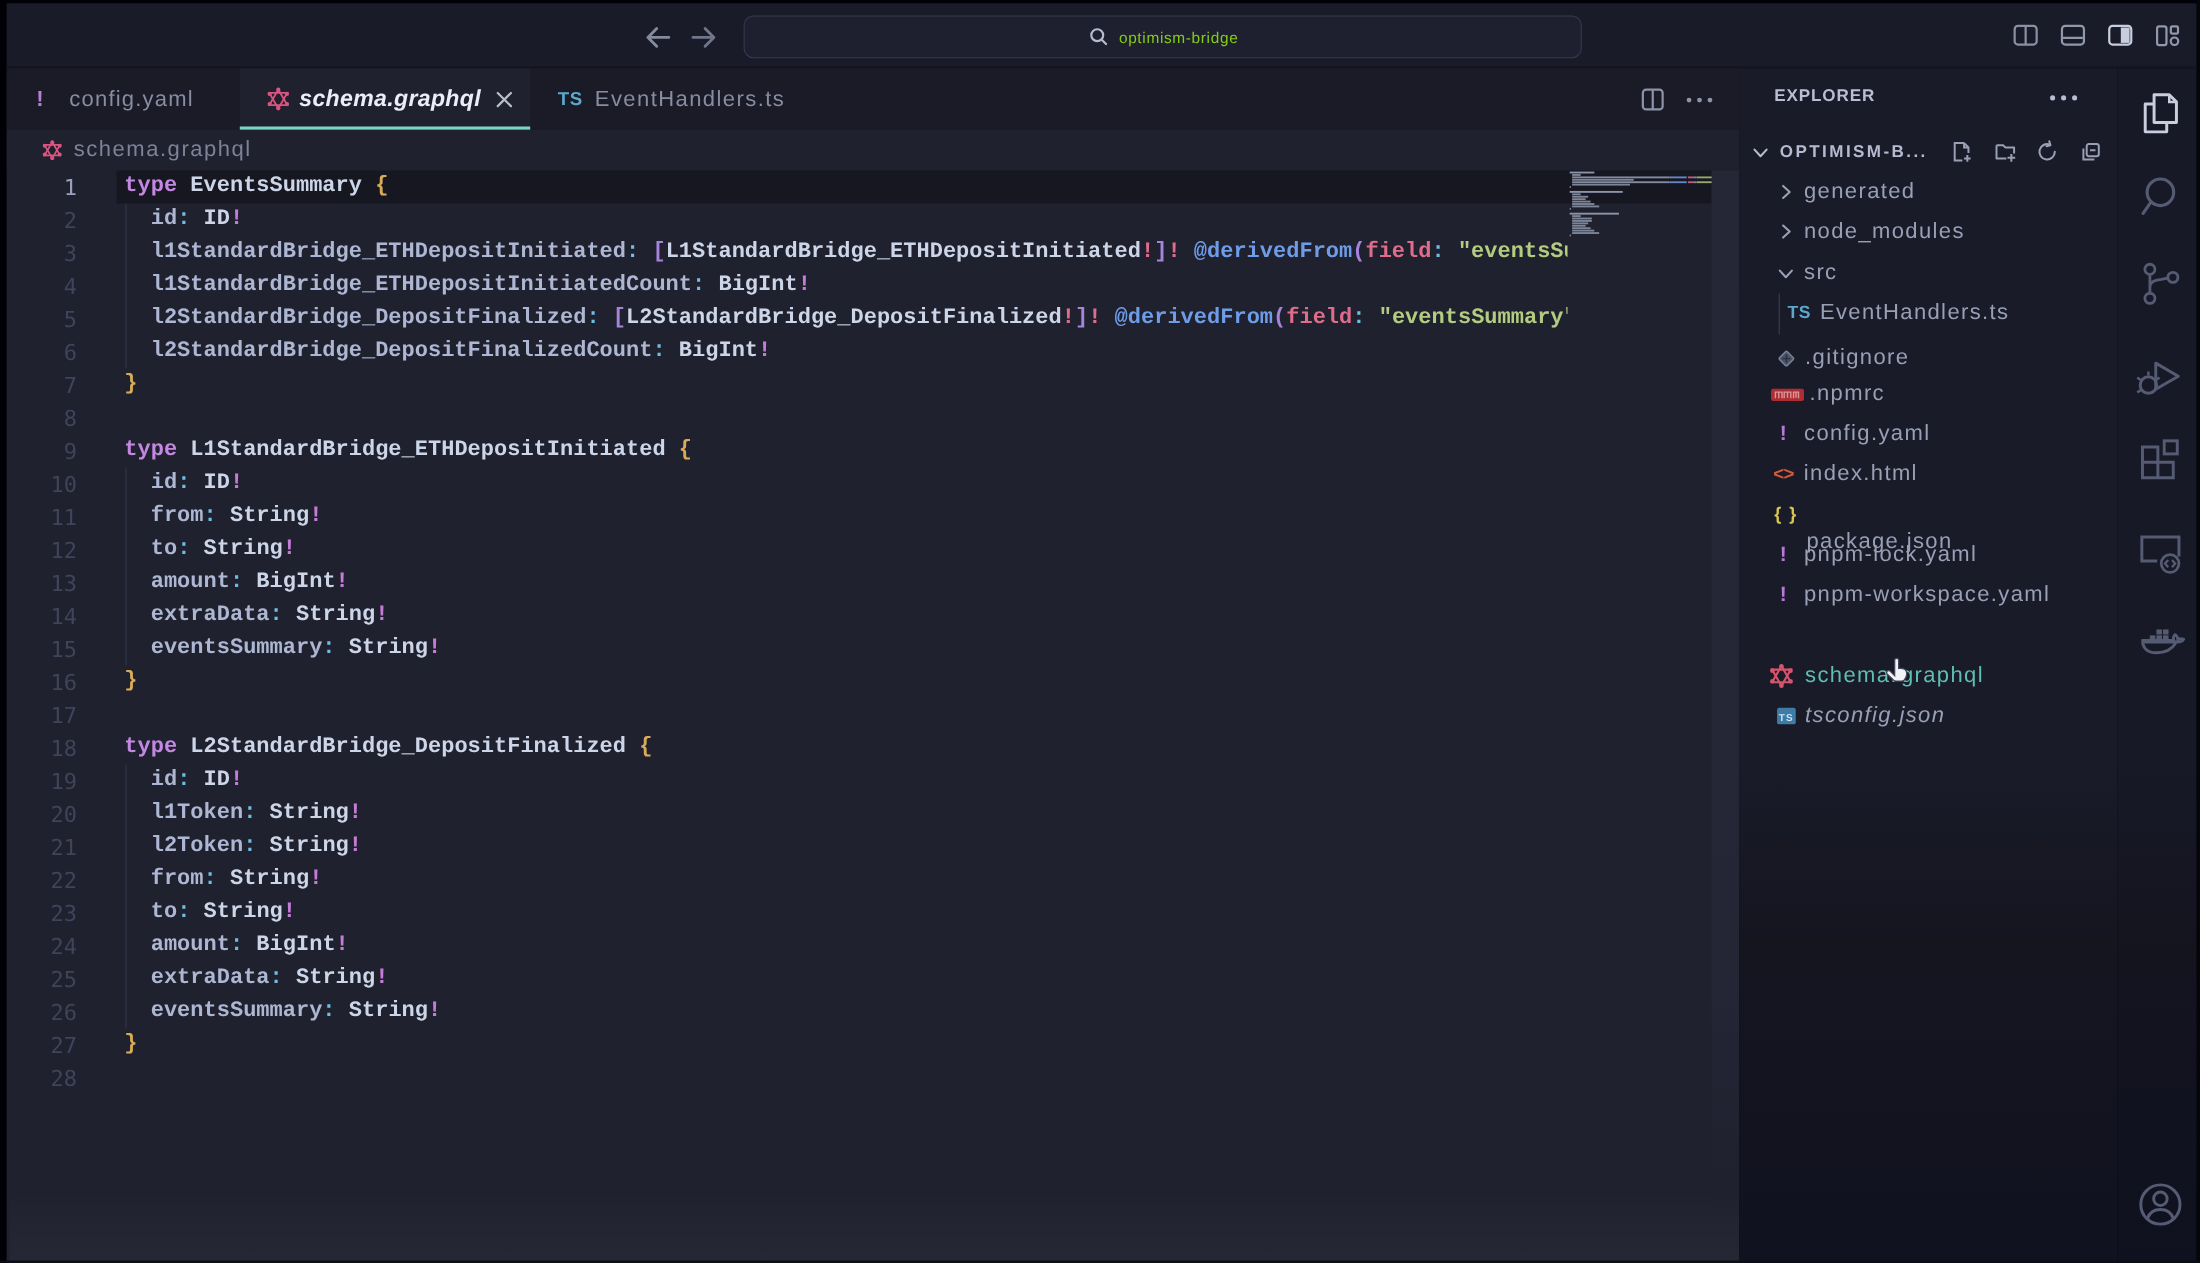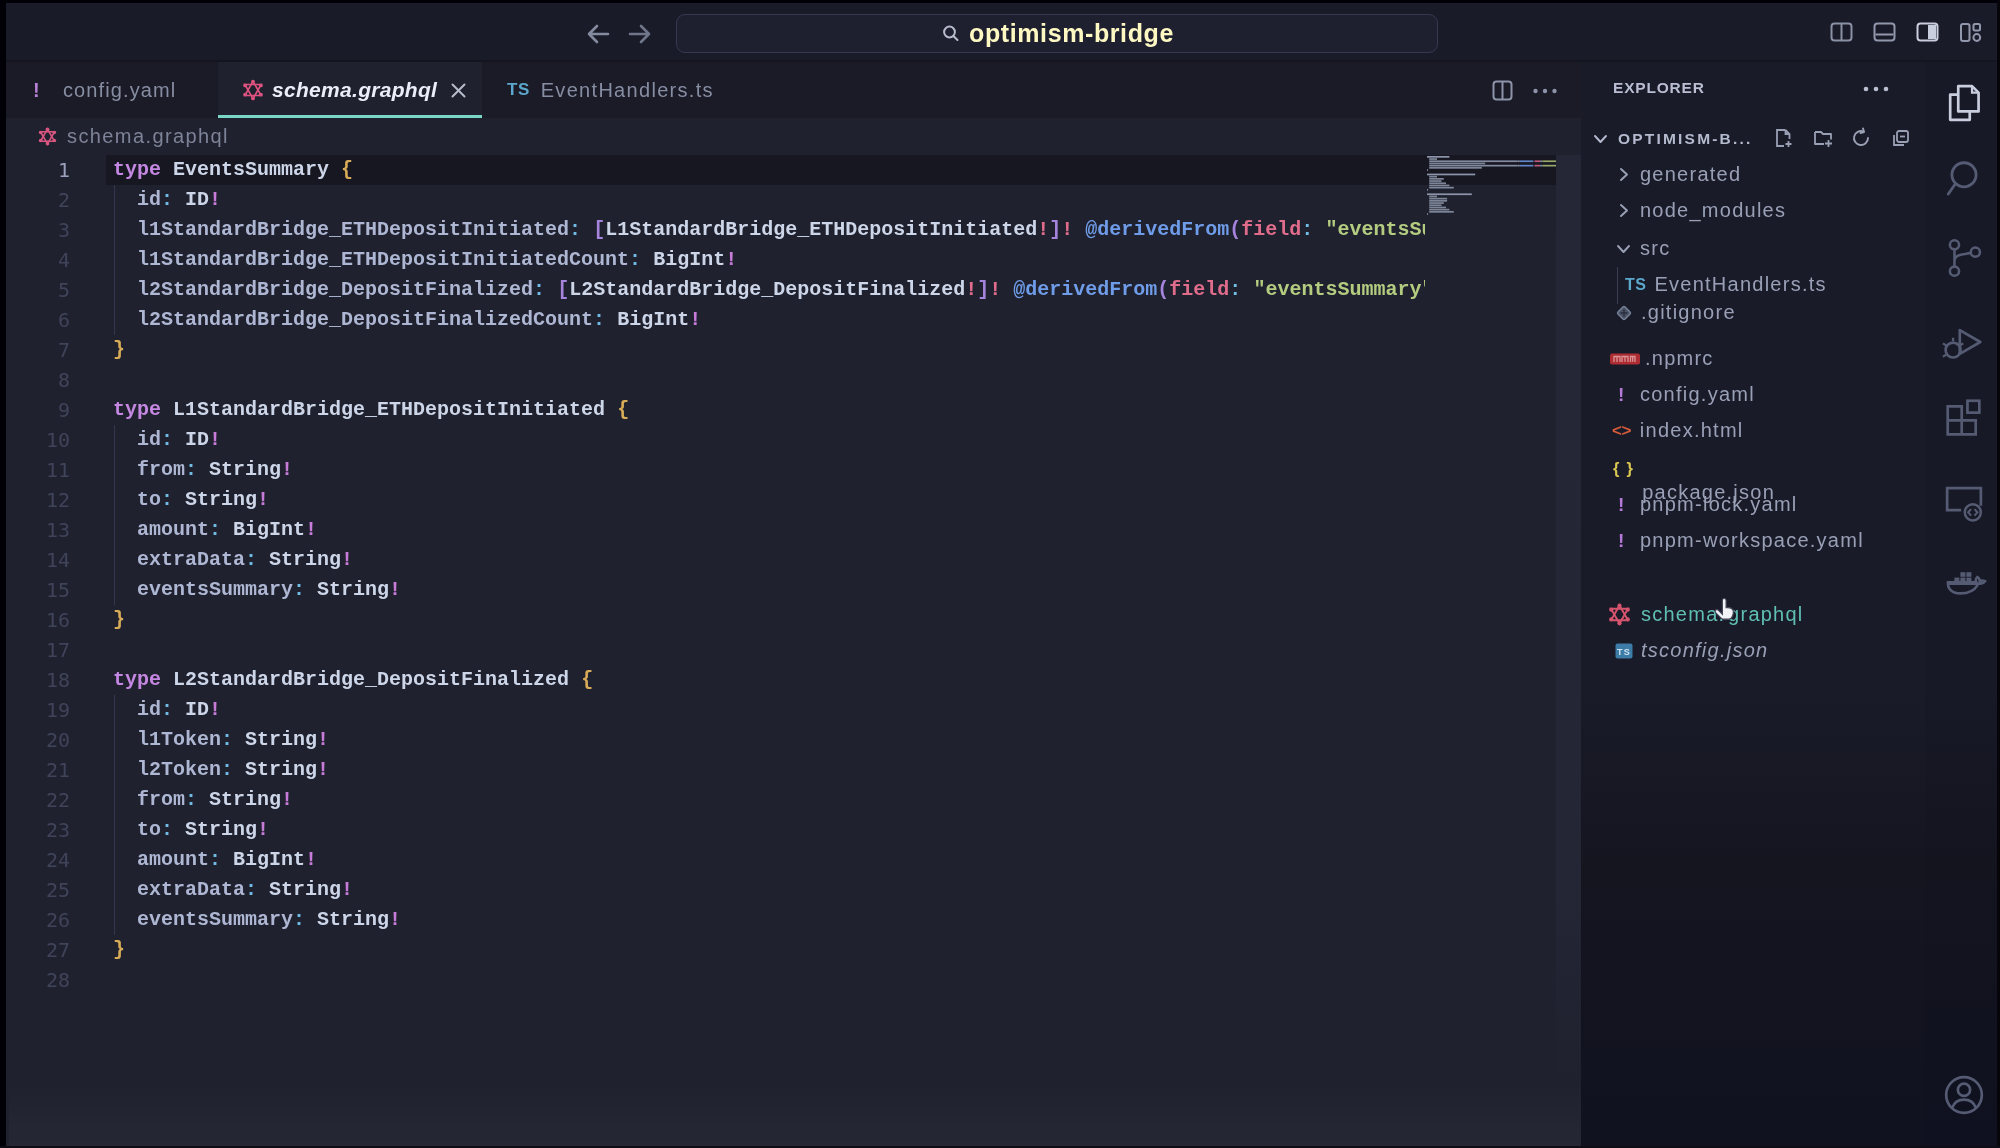--- a/index.html
+++ b/index.html
@@ -53,21 +53,21 @@
   </svg>
   <svg class="abs" style="left:616px;top:16px;" width="36" height="30" viewBox="0 0 36 30">
     <path d="M8 15 H27 M27 15 L19 7 M27 15 L19 23" stroke="#70768a" stroke-width="2.6" fill="none" stroke-linecap="round" stroke-linejoin="round"></path>
   </svg>
 
   <div class="abs" style="left:670px;top:11px;width:762px;height:39px;background:#1e2030;border:1px solid #363850;border-radius:9px;display:flex;align-items:center;justify-content:center;">
     <svg width="22" height="22" viewBox="0 0 22 22" style="margin-right:7px;">
       <circle cx="9.5" cy="9" r="5.4" stroke="#b6bccc" stroke-width="2" fill="none"></circle>
       <path d="M13.6 13.2 L17.5 17" stroke="#b6bccc" stroke-width="2" stroke-linecap="round"></path>
     </svg>
-    <span style="color:#fef9c3;font-size:25px;font-weight:700;letter-spacing:0.6px;">optimism-bridge</span>
+    <span style="color:#84cc16;font-size:14px;font-weight:400;letter-spacing:0.6px;">optimism-bridge</span>
   </div>
 
   <svg class="abs" style="left:1823px;top:17px;" width="25" height="25" viewBox="0 0 25 25">
     <rect x="2.5" y="3.5" width="20" height="17" rx="3" stroke="#8b91a5" stroke-width="2" fill="none"></rect>
     <path d="M12.5 4 V20" stroke="#8b91a5" stroke-width="2"></path>
   </svg>
   <svg class="abs" style="left:1866px;top:17px;" width="25" height="25" viewBox="0 0 25 25">
     <rect x="2.5" y="3.5" width="20" height="17" rx="3" stroke="#9298ac" stroke-width="2" fill="none"></rect>
     <path d="M3.5 14.5 H21.5" stroke="#9298ac" stroke-width="2"></path>
   </svg>
@@ -250,21 +250,21 @@
     <div class="treerow" style="top:168px;">
       <svg width="19" height="19" viewBox="0 0 19 19" style="margin-left:33px;flex:none;">
         <path d="M4 7 L9.5 13 L15 7" stroke="#9aa1b5" stroke-width="1.9" fill="none" stroke-linecap="round" stroke-linejoin="round"></path>
       </svg>
       <span style="margin-left:7px;">src</span>
     </div>
     <div class="treerow" style="top:204px;">
       <span style="margin-left:44px;color:#5ba8cc;font-weight:700;font-size:16px;letter-spacing:0.5px;">TS</span>
       <span style="margin-left:8px;">EventHandlers.ts</span>
     </div>
-    <div class="treerow" style="top:232px;">
+    <div class="treerow" style="top:245px;">
       <svg width="20" height="20" viewBox="0 0 20 20" style="margin-left:33px;flex:none;">
         <rect x="5" y="5" width="10" height="10" rx="1.5" transform="rotate(45 10 10)" fill="#4a5365" stroke="#788299" stroke-width="1.4"></rect>
         <path d="M10 6.5 V13.5 M6.5 10 H13.5" stroke="#2a2f3e" stroke-width="1.3"></path>
       </svg>
       <span style="margin-left:7px;">.gitignore</span>
     </div>
     <div class="treerow" style="top:278px;">
       <svg width="32" height="20" viewBox="0 0 32 20" style="margin-left:28px;flex:none;">
         <rect x="1" y="4.5" width="30" height="11" rx="2" fill="#ae2d32"></rect>
         <path d="M5 13 V7.5 H8 V13 M8 7.5 H11 V13 M13 13 V7.5 H19 V13 M16 7.8 V12.7 M21.5 13 V7.5 H26 V13 M23.7 7.8 V12.7" stroke="#da9598" stroke-width="1.3" fill="none"></path>

